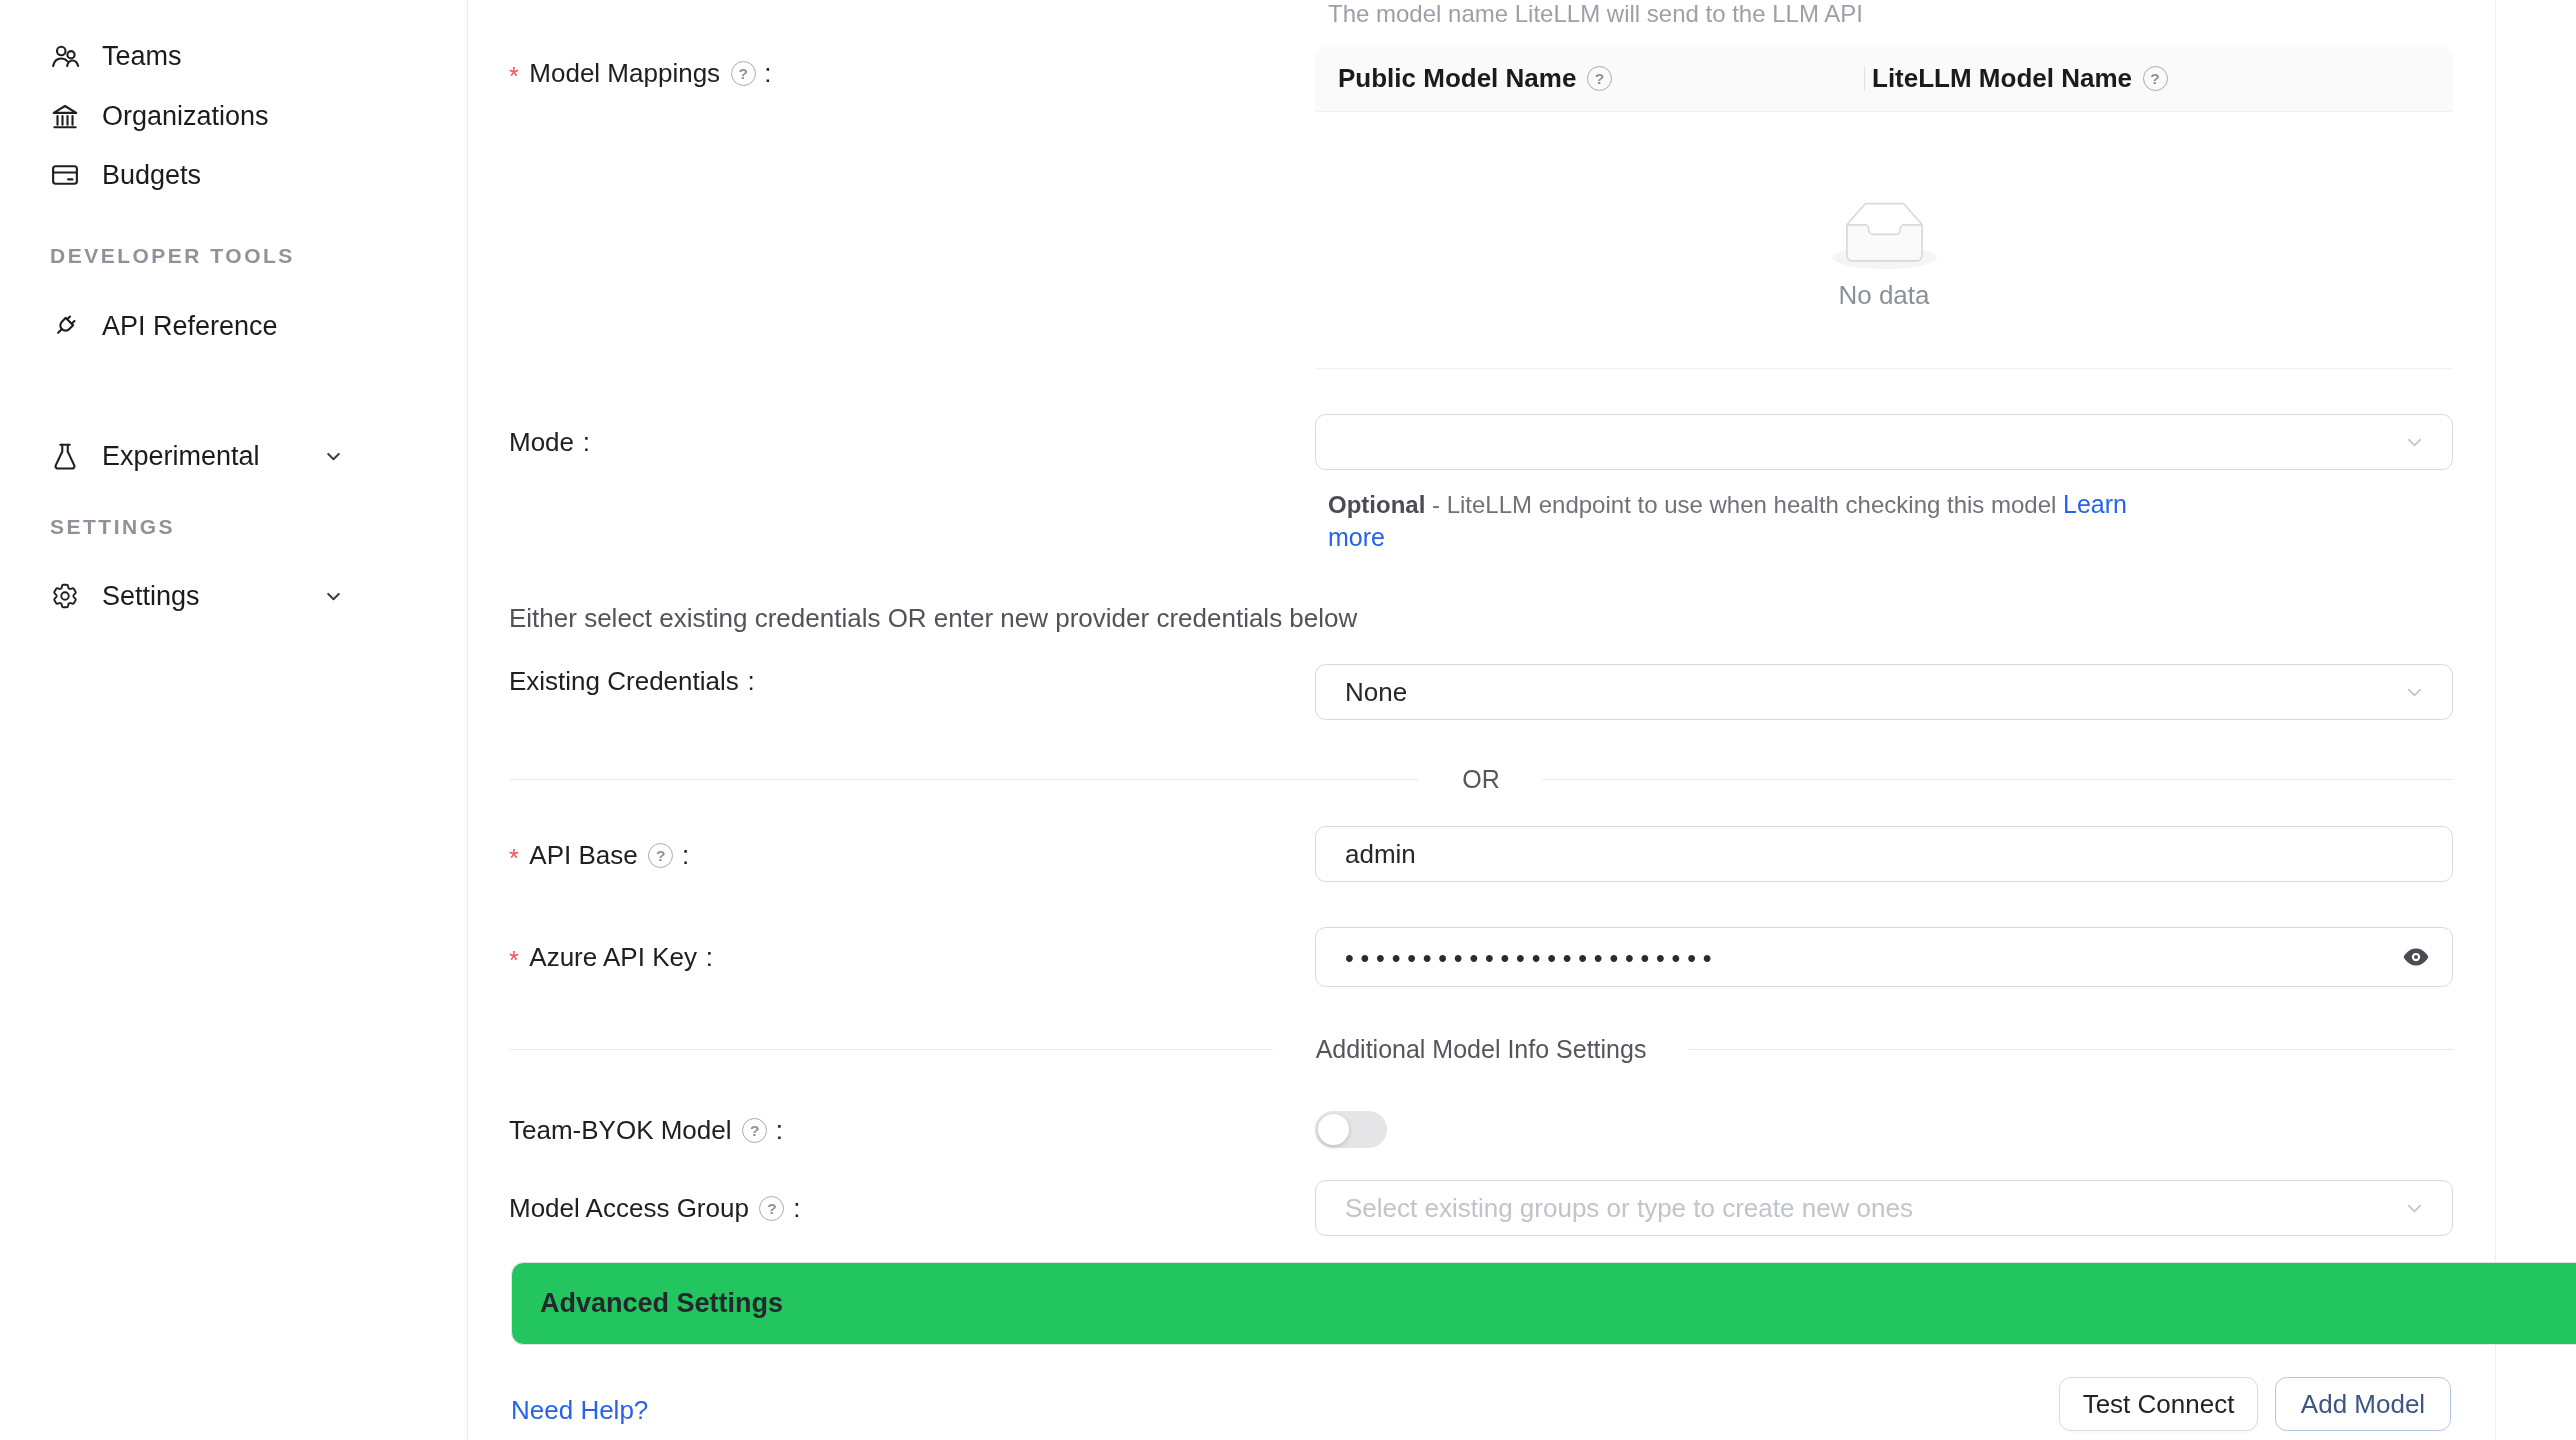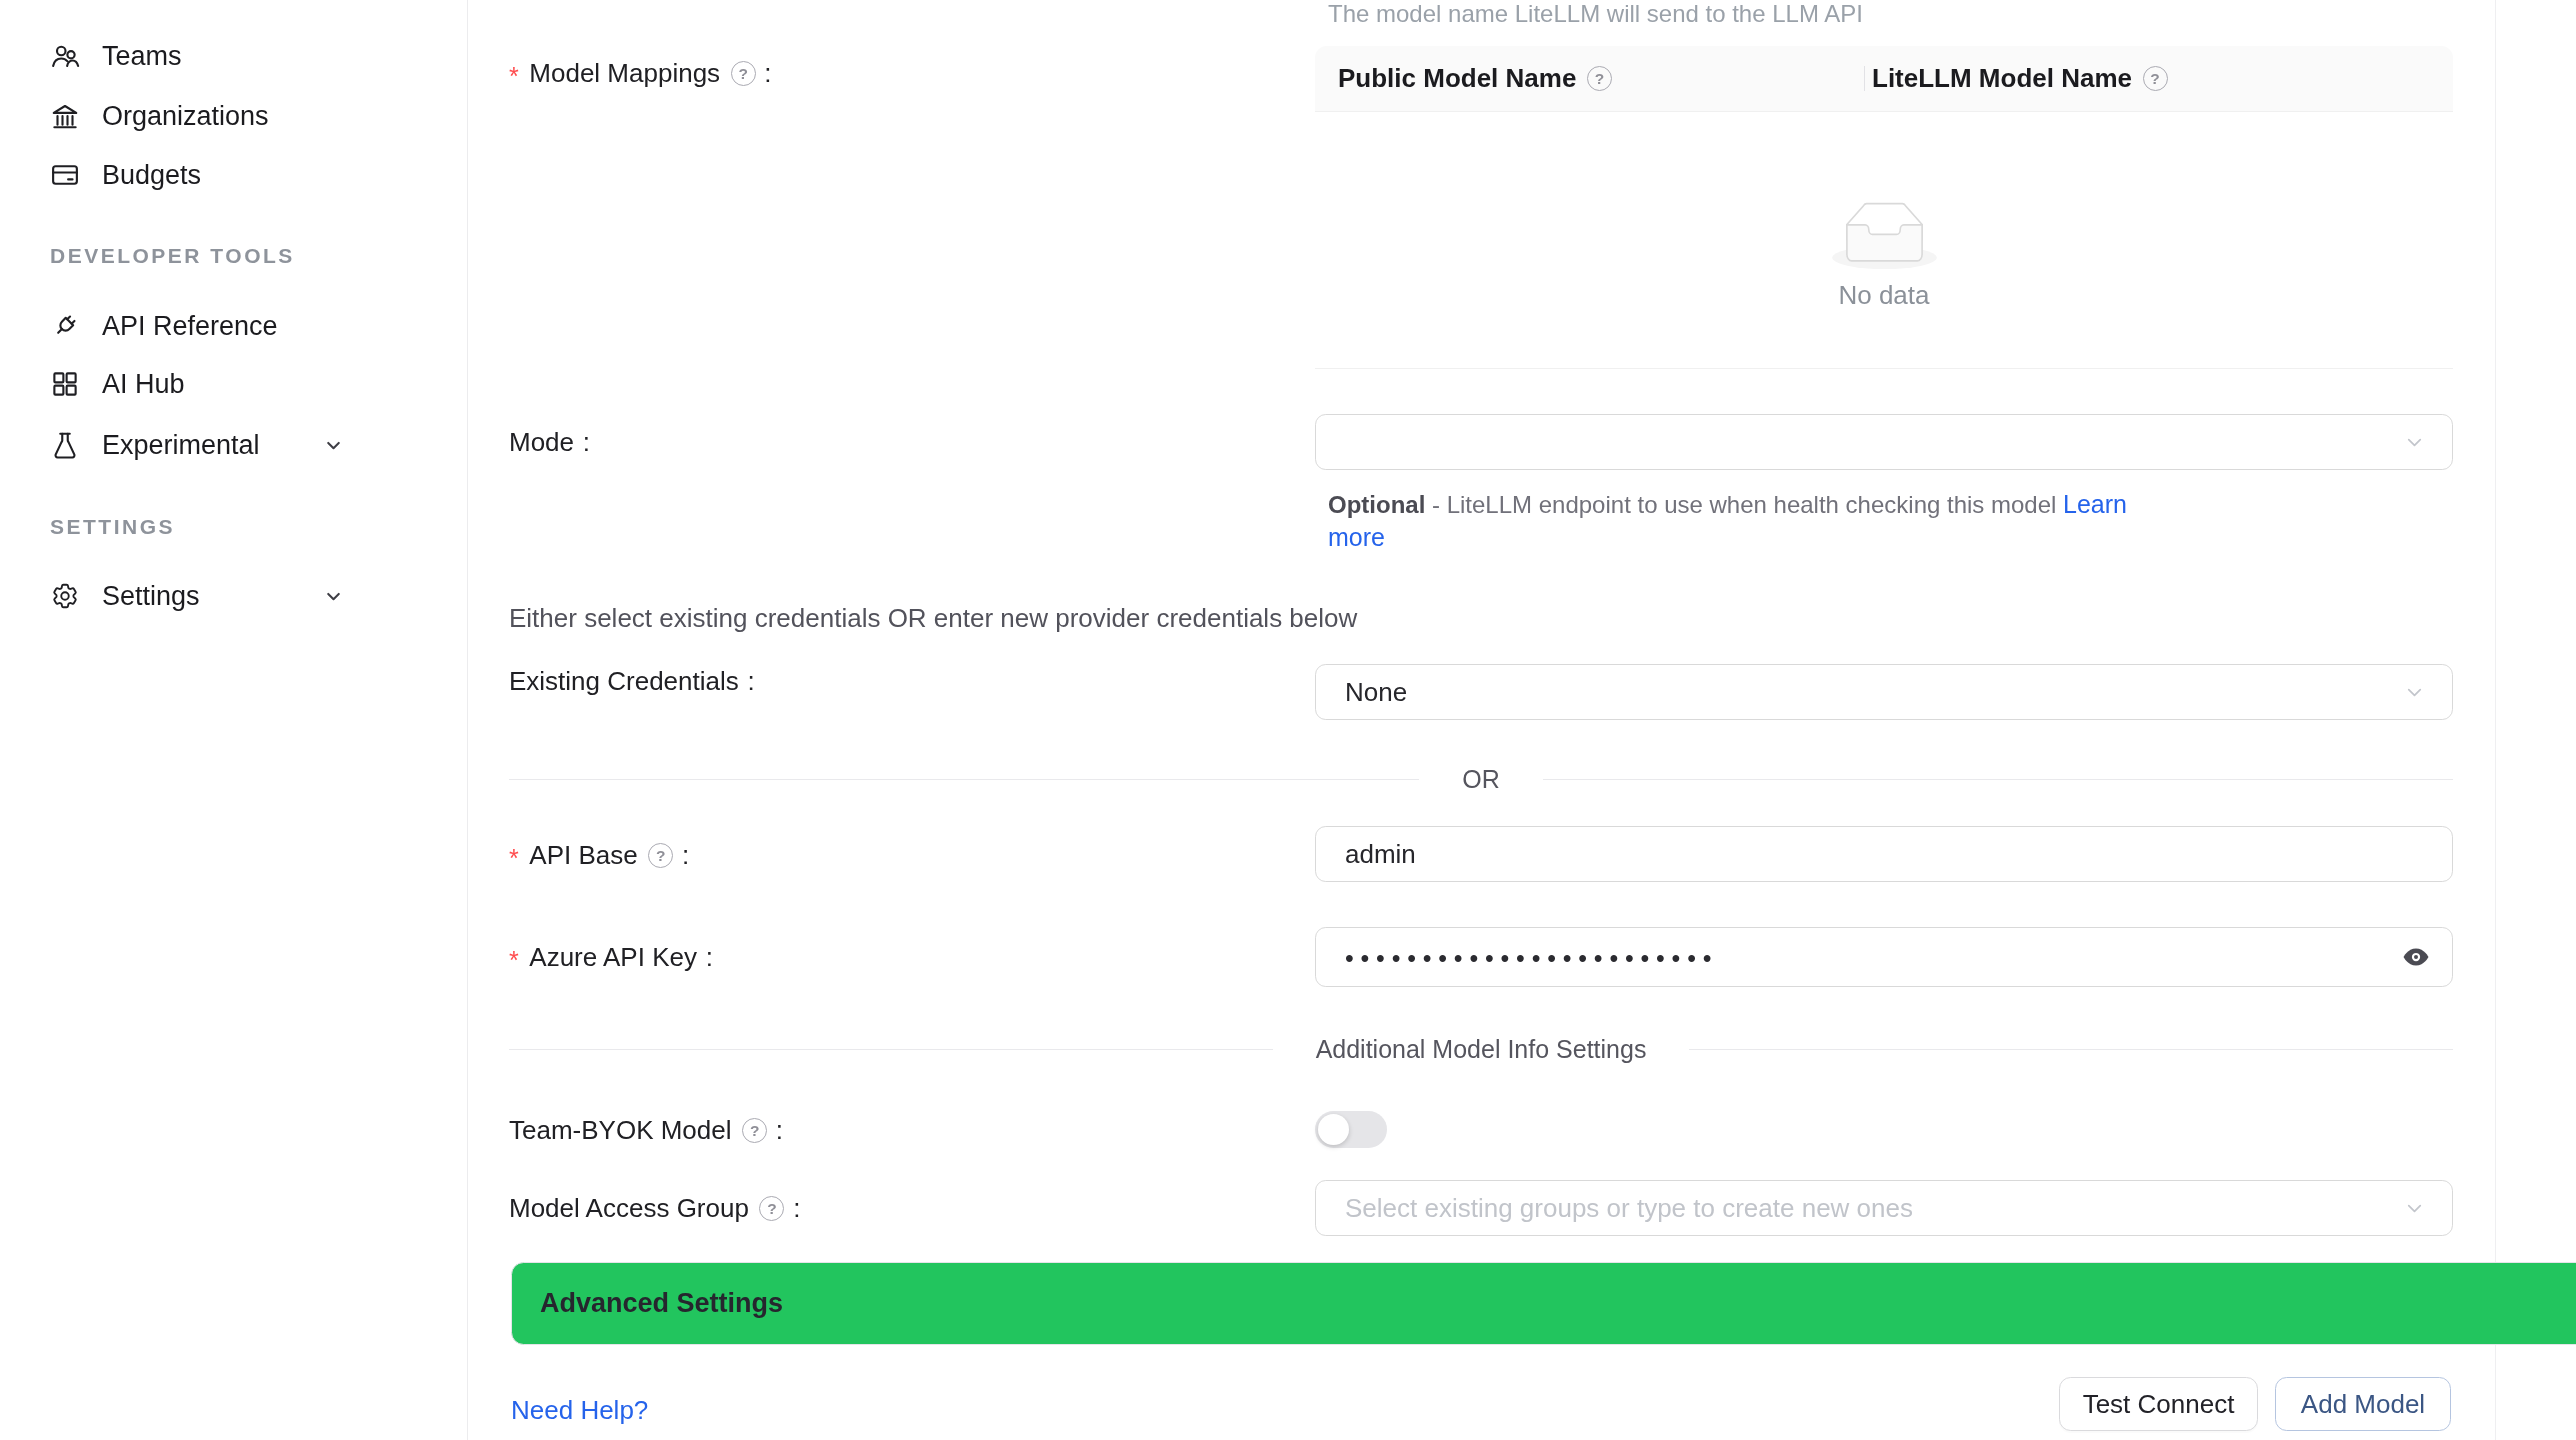--- a/index.html
+++ b/index.html
@@ -121,31 +121,22 @@
       <svg width="30" height="30" viewBox="0 0 24 24" fill="none" stroke="#1f1f23" stroke-width="1.7" stroke-linecap="round" stroke-linejoin="round">
           <g transform="rotate(45 12 12)">
             <path d="M9.5 7V3.8M14.5 7V3.8"></path>
             <path d="M7.8 7h8.4v4.3a4.2 4.2 0 01-8.4 0z"></path>
             <path d="M12 15.5v4.2"></path>
           </g>
         </svg>
       <span>API Reference</span>
     </div>
 
-    <div class="nav-item" style="top:354px;">
-      <svg width="30" height="30" viewBox="0 0 24 24" fill="none" stroke="#1f1f23" stroke-width="1.7" stroke-linejoin="round">
-          <rect x="3.5" y="3.5" width="7.2" height="7.2" rx="0.8"></rect>
-          <rect x="13.3" y="3.5" width="7.2" height="7.2" rx="0.8"></rect>
-          <rect x="3.5" y="13.3" width="7.2" height="7.2" rx="0.8"></rect>
-          <rect x="13.3" y="13.3" width="7.2" height="7.2" rx="0.8"></rect>
-        </svg>
-      <span>AI Hub</span>
-    </div>
-
-    <div class="nav-item" style="top:415px;">
+
+    <div class="nav-item" style="top:426px;">
       <svg width="30" height="30" viewBox="0 0 24 24" fill="none" stroke="#1f1f23" stroke-width="1.7" stroke-linecap="round" stroke-linejoin="round">
           <path d="M9.8 3v5.3c0 .5-.2 1-.6 1.4l-4.7 10A1.8 1.8 0 006.1 22h11.8a1.8 1.8 0 001.6-2.3l-4.7-10a2 2 0 01-.6-1.4V3"></path>
           <path d="M8.2 3h7.6"></path>
         </svg>
       <span>Experimental</span>
       <svg class="nav-chev" width="21" height="21" viewBox="0 0 20 20" fill="none" stroke="#3f3f46" stroke-width="2" stroke-linecap="round" stroke-linejoin="round">
           <path d="M5 8l5 5 5-5"></path>
         </svg>
     </div>
 

